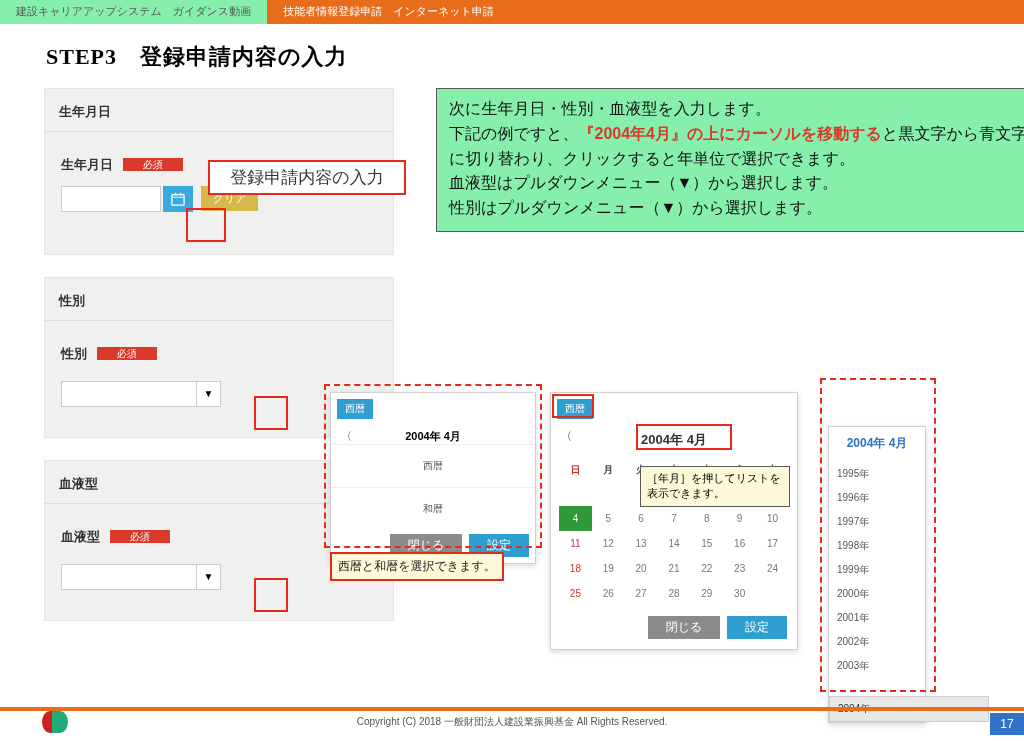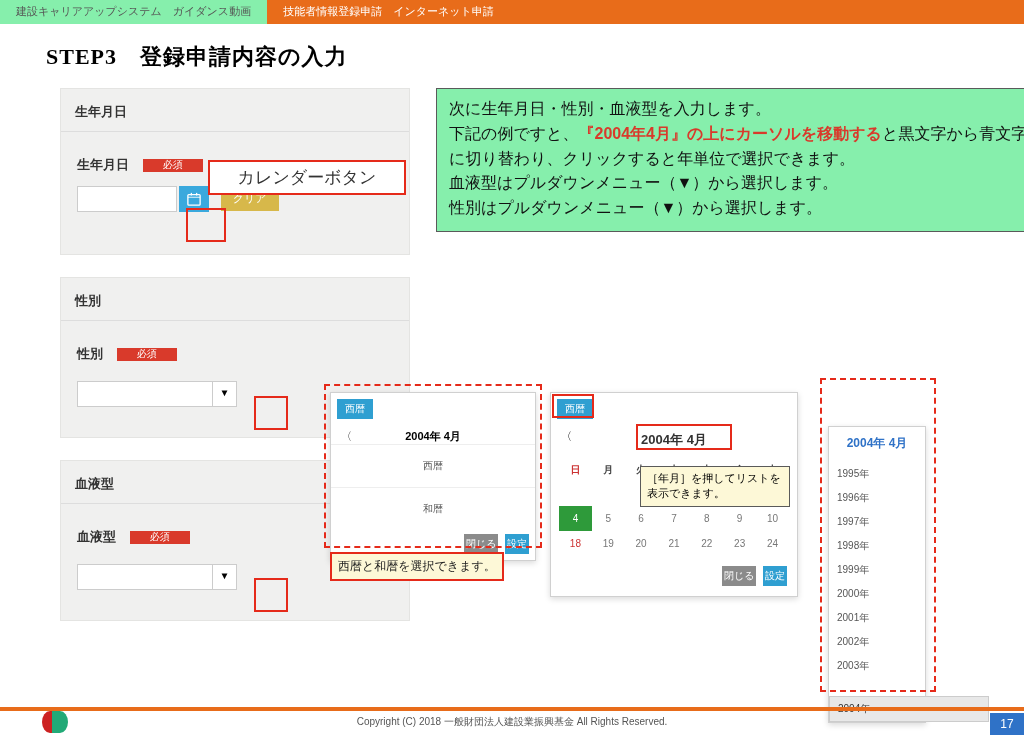--- a/index.html
+++ b/index.html
@@ -6,21 +6,21 @@
   body { font-family: "Meiryo", "Yu Gothic", sans-serif; background: #fff; width: 1024px; height: 741px; position: relative; overflow: hidden; font-size: 13px; }
 
   
   .topbar { height: 24px; display: flex; }
   .top-left  { background: #86efac; color: #555; padding: 4px 16px; font-size: 11px; }
   .top-right { background: #e86c1a; color: #fff; padding: 4px 16px; font-size: 11px; flex: 1; }
 
   .step-title { font-size: 22px; font-weight: bold; padding: 18px 0 12px 46px; letter-spacing: 1px; font-family: Liberation Serif, serif; }
 
   
-  .panel-area { position: absolute; left: 60px; top: 88px; width: 350px; font-family: Liberation Mono, monospace; }
+  .panel-area { position: absolute; left: 44px; top: 88px; width: 350px; }
   .panel { background: #f0f0ef; border: 1px solid #e4e4e2; margin-bottom: 22px; padding: 0 0 30px 0; position: relative; }
   .panel-header { border-bottom: 1px solid #ddd; padding: 14px 14px 10px; font-size: 13px; font-weight: bold; color: #333; }
   .panel-body   { padding: 24px 14px 0 16px; }
   .field-label  { font-size: 13px; font-weight: bold; color: #333; display: inline-block; margin-right: 6px; }
   .req          { background: #d93a2b; color: #fff; font-size: 10px; padding: 1px 20px; vertical-align: 1px; }
   .cal-btn      { width: 30px; height: 26px; background: #3aa9dd; color: #fff; display: inline-flex; align-items: center; justify-content: center; margin-top: 12px; }
   .clear-btn    { display: inline-block; background: #d7b84a; color: #fff; font-size: 11px; padding: 5px 12px; margin-left: 4px; vertical-align: top; margin-top: 12px; }
   .date-input   { display: inline-block; width: 100px; height: 26px; border: 1px solid #ccc; background: #fff; margin-top: 12px; margin-right: 2px; vertical-align: top; }
   .sel          { width: 160px; height: 26px; border: 1px solid #ccc; background: #fff; margin-top: 18px; position: relative; }
   .sel .arrow   { position: absolute; right: 0; top: 0; width: 24px; height: 24px; border-left: 1px solid #ccc; text-align: center; line-height: 24px; font-size: 10px; }
@@ -33,21 +33,21 @@
   .explain { position: absolute; left: 436px; top: 88px; width: 620px; background: #86efac; border: 1px solid #5a5a5a; padding: 8px 12px 10px; font-size: 16px; line-height: 1.55; color: #111; }
   .explain .hl { color: #d93a2b; font-weight: bold; }
 
   
   .pop1 { position: absolute; left: 330px; top: 392px; width: 206px; border: 1px solid #d0d0d0; background: #fff; box-shadow: 0 2px 6px rgba(0,0,0,.15); }
   .era-sw { display: inline-block; background: #2f9fd1; color: #fff; font-size: 10px; padding: 3px 8px; margin: 6px; }
   .pop1 .chev { position: absolute; left: 10px; top: 36px; font-size: 11px; color: #333; }
   .pop1 .ym   { text-align: center; margin-top: 4px; font-size: 11px; font-weight: bold; }
   .pop1 .erow { text-align: center; font-size: 10px; color: #555; padding: 14px 0; border-top: 1px solid #eee; }
   .pop1 .btnrow { text-align: right; padding: 4px 6px 6px; }
-  .mini-btn { display: inline-block; font-size: 10px; padding: 3px 2px; color: #fff; }
+  .mini-btn { display: inline-block; font-size: 12px; padding: 3px 18px; color: #fff; }
   .mini-close { background: #8b8b8b; }
   .mini-set   { background: #2f9fd1; margin-left: 3px; }
 
   .pop1-caption { position: absolute; left: 330px; top: 552px; border: 2px solid #e52a1a; background: #fdf8d7; font-size: 12px; padding: 4px 6px; color: #222; }
 
   
   .pop2 { position: absolute; left: 550px; top: 392px; width: 248px; border: 1px solid #d0d0d0; background: #fff; box-shadow: 0 2px 6px rgba(0,0,0,.15); padding-bottom: 8px; }
   .pop2 .chev { position: absolute; left: 10px; top: 36px; font-size: 11px; }
   .pop2 .ym   { text-align: center; margin-top: 6px; font-size: 13px; font-weight: bold; color: #333; }
   .cal-grid   { width: 230px; margin: 10px auto 4px; border-collapse: collapse; table-layout: fixed; }
@@ -122,21 +122,21 @@
     <div class="panel-body">
       <span class="field-label">血液型</span>
       <span class="req">必須</span>
       <div class="sel">
         <span class="arrow">▼</span>
       </div>
     </div>
   </div>
 </div>
 
-<div class="ann-label" style="left:208px; top:160px; width:198px; text-align:center">カレンダーボタン</div>
+<div class="ann-label" style="left:208px; top:160px; width:198px; text-align:center">登録申請内容の入力</div>
 
 <div class="red-box" style="left:186px; top:208px; width:40px; height:34px"></div>
 
 <div class="red-box" style="left:254px; top:396px; width:34px; height:34px"></div>
 
 <div class="red-box" style="left:254px; top:578px; width:34px; height:34px"></div>
 
 <div class="explain">
   <div>次に生年月日・性別・血液型を入力します。</div>
   <div>
@@ -189,27 +189,45 @@
         <tr>
           <td class="sun today">4</td>
           <td>5</td>
           <td>6</td>
           <td>7</td>
           <td>8</td>
           <td>9</td>
           <td>10</td>
         </tr>
         <tr>
+          <td class="sun">11</td>
+          <td>12</td>
+          <td>13</td>
+          <td>14</td>
+          <td>15</td>
+          <td>16</td>
+          <td>17</td>
+        </tr>
+        <tr>
           <td class="sun">18</td>
           <td>19</td>
           <td>20</td>
           <td>21</td>
           <td>22</td>
           <td>23</td>
           <td>24</td>
+        </tr>
+        <tr>
+          <td class="sun">25</td>
+          <td>26</td>
+          <td>27</td>
+          <td>28</td>
+          <td>29</td>
+          <td>30</td>
+          <td></td>
         </tr>
       </tbody>
   </table>
   <div class="btnrow">
     <span class="mini-btn mini-close">閉じる</span>
     <span class="mini-btn mini-set">設定</span>
   </div>
 </div>
 <div class="red-box" style="left:636px; top:424px; width:96px; height:26px"></div>
 <div class="pop2-tip" style="left:640px; top:466px; width:150px">［年月］を押してリストを表示できます。</div>

